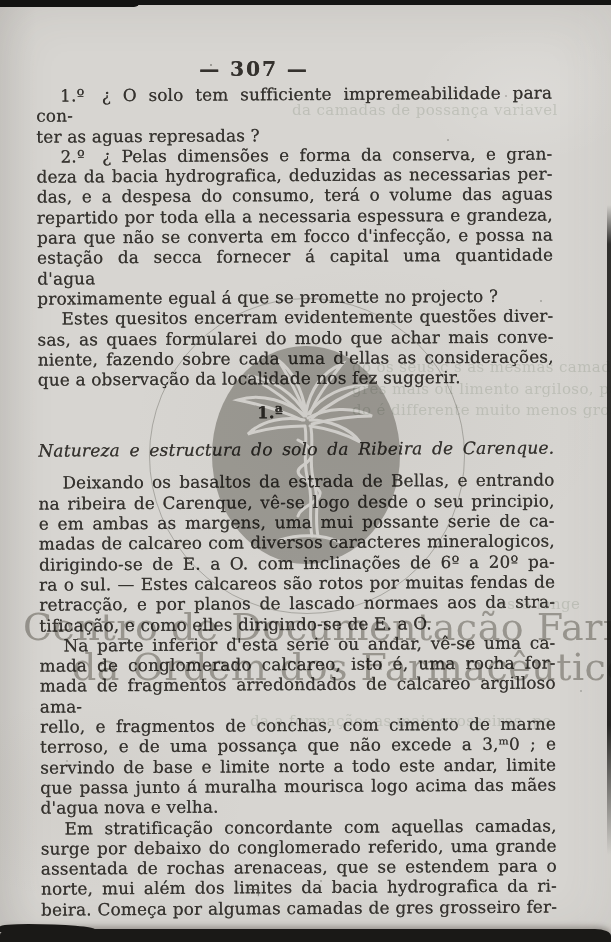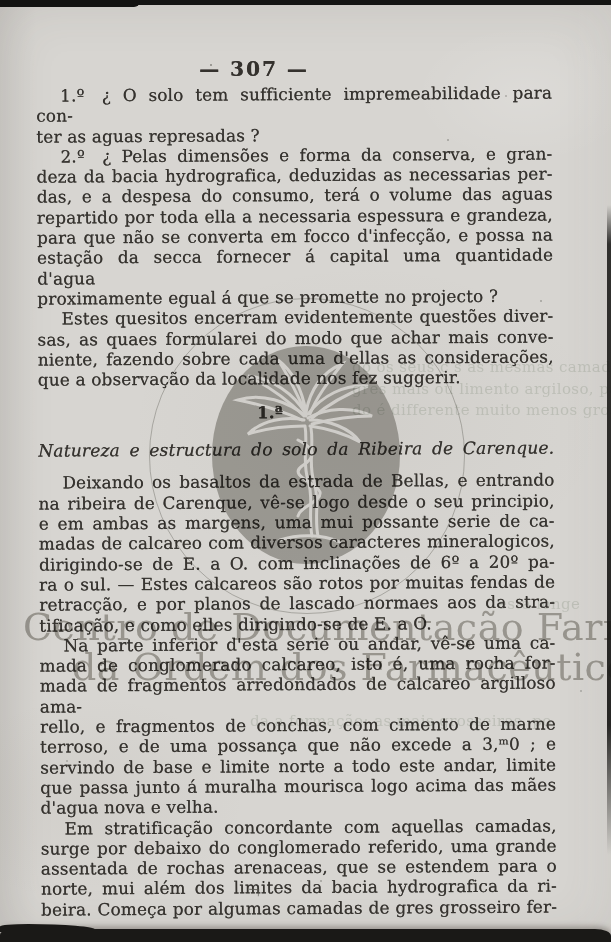--- a/index.html
+++ b/index.html
@@ -67,20 +67,21 @@
   .pencil-mark{position:absolute;left:249px;top:889px;width:9px;height:6px;z-index:2;
       border-top:1.6px solid rgba(85,84,78,.85);border-right:1.6px solid rgba(85,84,78,.6);
       transform:rotate(3deg);}
 </style>
 </head>
 <body>
 
 <div id="scan">
 
   <div class="bleed-layer">
+      <span class="bleed" style="left: 292px; top: 101px;">da camadas de possança variavel</span>
       <span class="bleed" style="left: 352px; top: 358px;">do os seus c   s as mesmas camadas de</span>
       <span class="bleed" style="left: 352px; top: 380px;">gres mais ou     limento argiloso, passar-</span>
       <span class="bleed" style="left: 352px; top: 401px;">do é differente   muito menos grosseiro</span>
       <span class="bleed" style="left: 498px; top: 556px; margin-top: 39px;">está longe</span>
       <span class="bleed" style="left: 250px; top: 712px;">da a formação: as mais grosseiras, po</span>
     </div>
 
   <div class="page-header">— 307 —</div>
 
   <div class="text-block">

